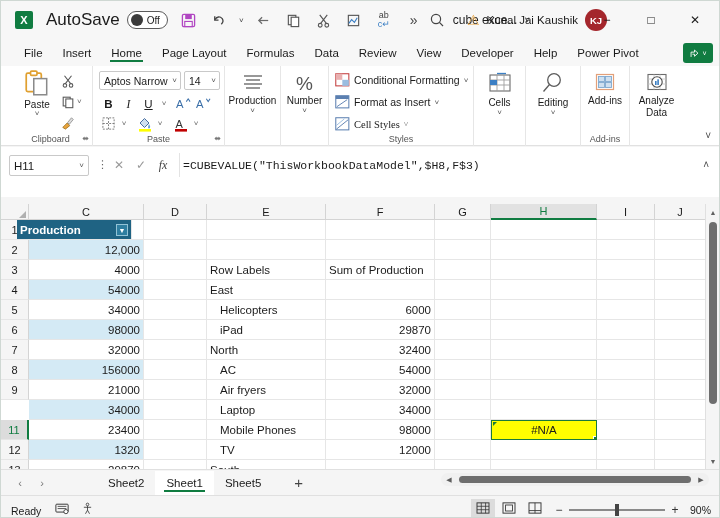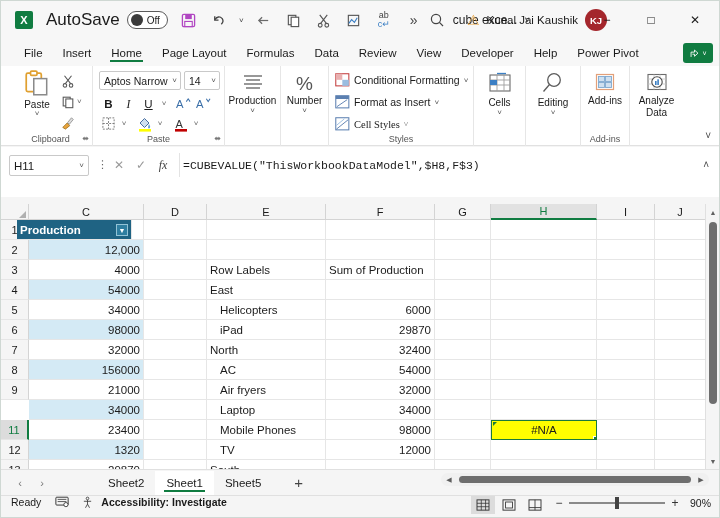--- a/index.html
+++ b/index.html
@@ -302,21 +302,21 @@
     border-radius: 7px; background: #f0f0f0;
     display: flex; align-items: center;
   }
   .hs-arrow { width: 16px; text-align: center; font-size: 7px; color: #5d5d5d; }
   .hs-thumb { flex: 1; height: 7px; border-radius: 4px; background: #6e6e6e; margin: 0 2px; }
 
   
   .statusbar {
     position: absolute; top: 494px; left: 0; width: 718px; height: 22px;
     background: #f5f5f5; border-top: 1px solid #e0e0e0;
-    display: flex; align-items: flex-start;
+    display: flex; align-items: flex-end;
   }
   .st-ready { margin-left: 10px; font-size: 10.5px; color: #1b1b1b; }
   .st-ic { margin-left: 14px; font-size: 11px; color: #333; }
   .st-access { margin-left: 7px; font-size: 10.5px; color: #1b1b1b; font-weight: bold; }
   .view-btns { position: absolute; left: 470px; display: flex; gap: 2px; align-items: center; }
   .vbtn {
     width: 24px; height: 18px; display: flex; align-items: center;
     justify-content: center; font-size: 12px; color: #333;
   }
   .vbtn.active { background: #dcdcdc; }
@@ -835,21 +835,20 @@
           <path d="M3 3.5 H13 M3 6 H13" stroke="#333" stroke-width="0.9"></path>
           <circle cx="12.5" cy="9.5" r="2.4" fill="#fff" stroke="#333" stroke-width="1"></circle>
         </svg>
     </div>
     <div class="st-ic" style="margin-left:12px">
       <svg width="13" height="13" viewBox="0 0 16 16">
           <circle cx="8" cy="3" r="1.6" fill="none" stroke="#333" stroke-width="1"></circle>
           <path d="M3.5 6.5 H12.5 M8 5 V10 M8 10 L5.5 14.5 M8 10 L10.5 14.5" stroke="#333" stroke-width="1"></path>
         </svg>
     </div>
-    <div class="st-access">Accessibility: Investigate</div>
     <div class="view-btns">
       <div class="vbtn active">
         <svg width="14" height="12" viewBox="0 0 16 14">
             <rect x="1" y="1" width="14" height="12" fill="none" stroke="#333" stroke-width="1.1"></rect>
             <path d="M1 5 H15 M1 9 H15 M6 1 V13 M11 1 V13" stroke="#333" stroke-width="0.9"></path>
           </svg>
       </div>
       <div class="vbtn">
         <svg width="14" height="12" viewBox="0 0 16 14">
             <rect x="1" y="1" width="14" height="12" fill="none" stroke="#333" stroke-width="1.1"></rect>

